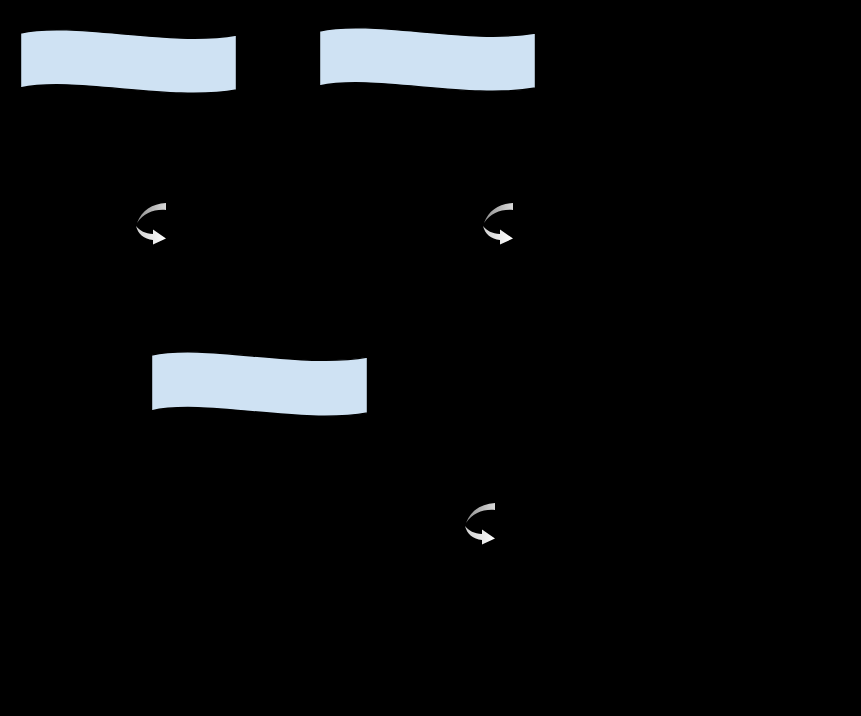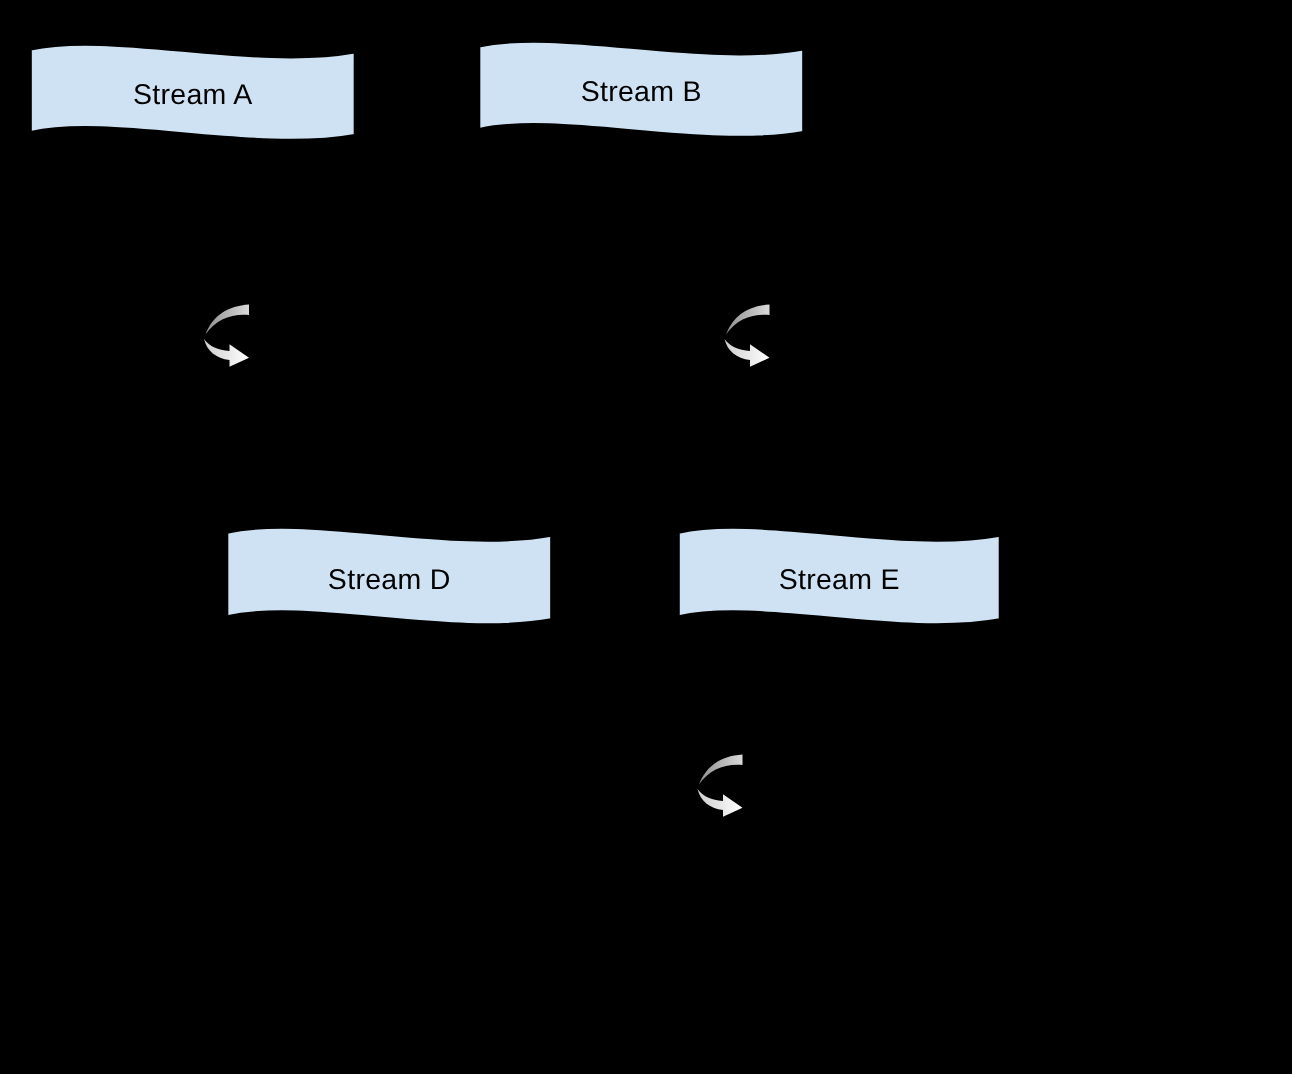--- a/index.html
+++ b/index.html
@@ -27,28 +27,26 @@
 </style>
 </head>
 <body>
 
 <div id="canvas">
 
   <div class="stream" style="left:19px;top:27px;width:219px;height:70px;">
     <svg viewBox="0 0 218 70" preserveAspectRatio="none" aria-hidden="true">
       <path d="M 1.5,6 C 55,-6 150,20 216.5,8 L 216.5,63 C 150,75 55,49 1.5,61 Z" fill="#cfe2f3" stroke="#000000" stroke-width="1.4"></path>
     </svg>
-    <span class="label">Stream A</span>
   </div>
 
   <div class="stream" style="left:318px;top:25px;width:219px;height:70px;">
     <svg viewBox="0 0 218 70" preserveAspectRatio="none" aria-hidden="true">
       <path d="M 1.5,6 C 55,-6 150,20 216.5,8 L 216.5,63 C 150,75 55,49 1.5,61 Z" fill="#cfe2f3" stroke="#000000" stroke-width="1.4"></path>
     </svg>
-    <span class="label">Stream B</span>
   </div>
 
 
   <div class="loop" style="left:132px;top:200px;width:36px;height:46px;">
     <svg viewBox="0 0 36 46" aria-hidden="true">
       <defs>
         <linearGradient id="gTop" x1="1" y1="0" x2="0" y2="0">
           <stop offset="0" stop-color="#d9d9d9"></stop>
           <stop offset="1" stop-color="#8f8f8f"></stop>
         </linearGradient>
@@ -66,29 +64,22 @@
     <svg viewBox="0 0 36 46" aria-hidden="true">
       <path d="M 34,3 C 20,4 10,10 5,23 C 12,13 22,9 34,10 Z" fill="url(#gTop)"></path>
       <path d="M 4,26 C 6,34 12,39 21,40 L 21,44.5 L 34,38.5 L 21,29.5 L 21,34 C 13,33.5 8,31 4,26 Z" fill="url(#gBot)"></path>
     </svg>
   </div>
 
   <div class="stream" style="left:150px;top:349px;width:219px;height:71px;">
     <svg viewBox="0 0 218 70" preserveAspectRatio="none" aria-hidden="true">
       <path d="M 1.5,6 C 55,-6 150,20 216.5,8 L 216.5,63 C 150,75 55,49 1.5,61 Z" fill="#cfe2f3" stroke="#000000" stroke-width="1.4"></path>
     </svg>
-    <span class="label">Stream D</span>
   </div>
 
-  <div class="stream" style="left:451px;top:349px;width:217px;height:71px;">
-    <svg viewBox="0 0 218 70" preserveAspectRatio="none" aria-hidden="true">
-      <path d="M 1.5,6 C 55,-6 150,20 216.5,8 L 216.5,63 C 150,75 55,49 1.5,61 Z" fill="#cfe2f3" stroke="#000000" stroke-width="1.4"></path>
-    </svg>
-    <span class="label">Stream E</span>
-  </div>
 
   <div class="loop" style="left:461px;top:500px;width:36px;height:46px;">
     <svg viewBox="0 0 36 46" aria-hidden="true">
       <path d="M 34,3 C 20,4 10,10 5,23 C 12,13 22,9 34,10 Z" fill="url(#gTop)"></path>
       <path d="M 4,26 C 6,34 12,39 21,40 L 21,44.5 L 34,38.5 L 21,29.5 L 21,34 C 13,33.5 8,31 4,26 Z" fill="url(#gBot)"></path>
     </svg>
   </div>
 
 
 </div>

